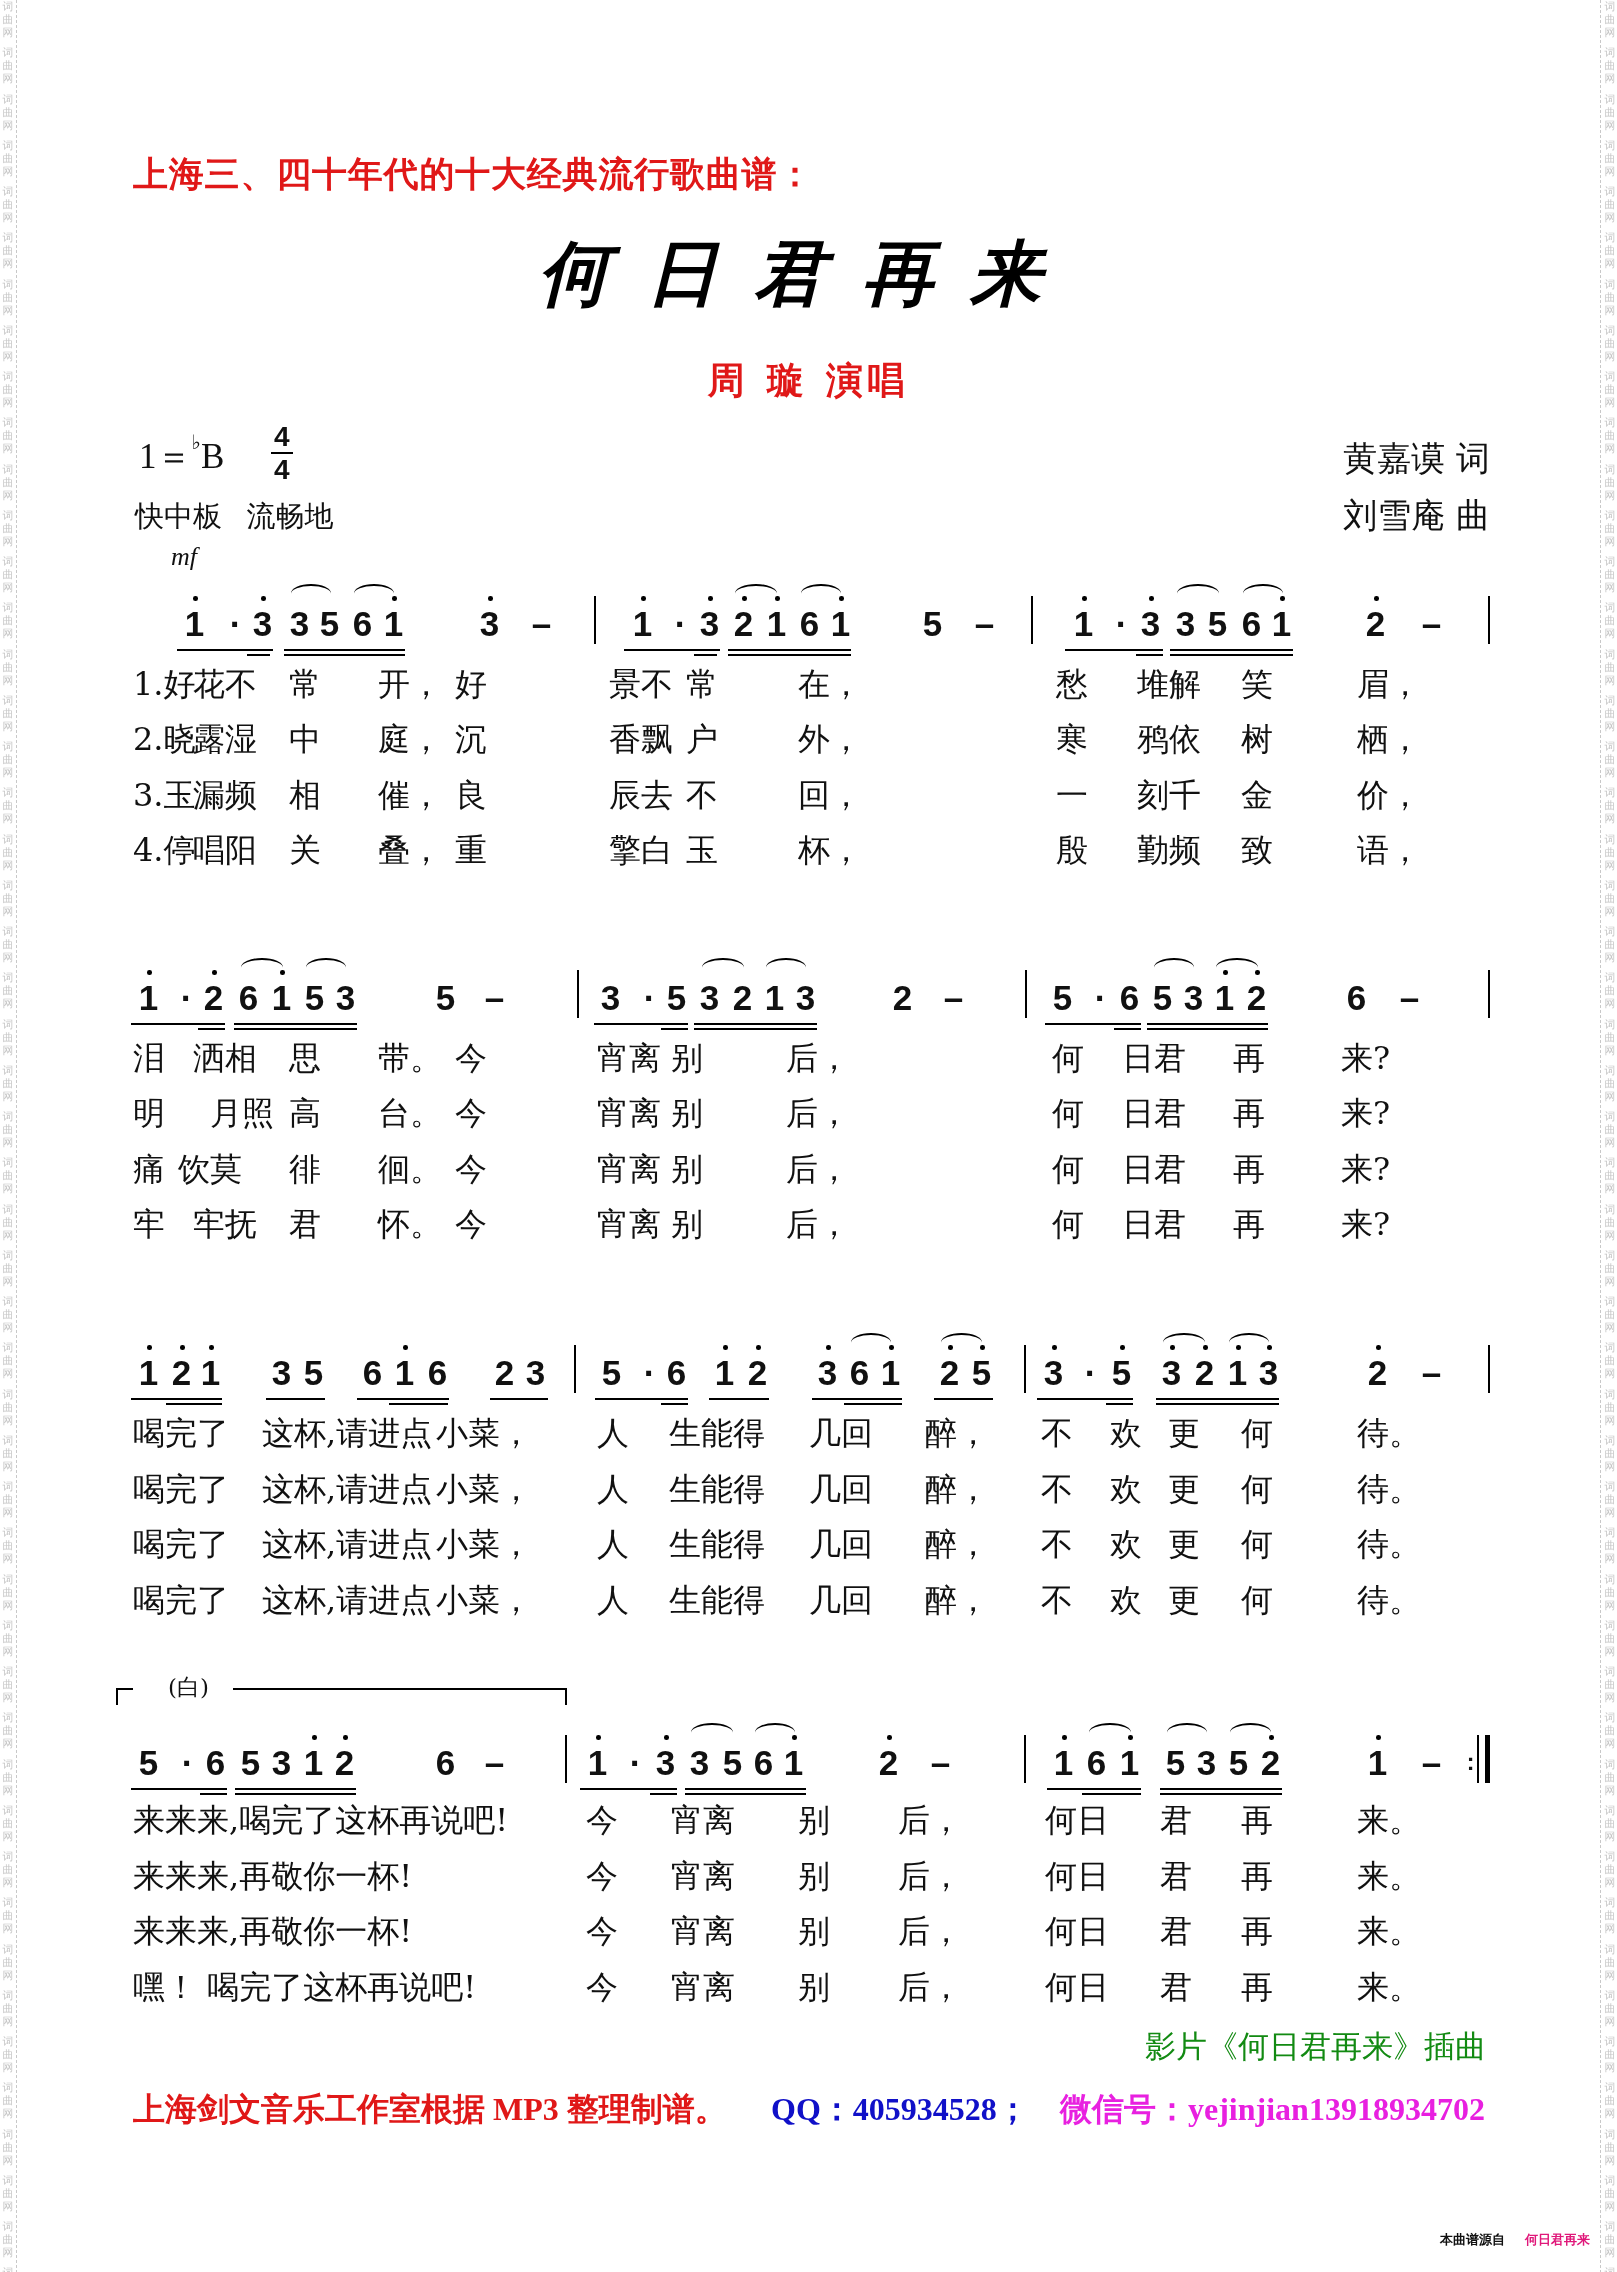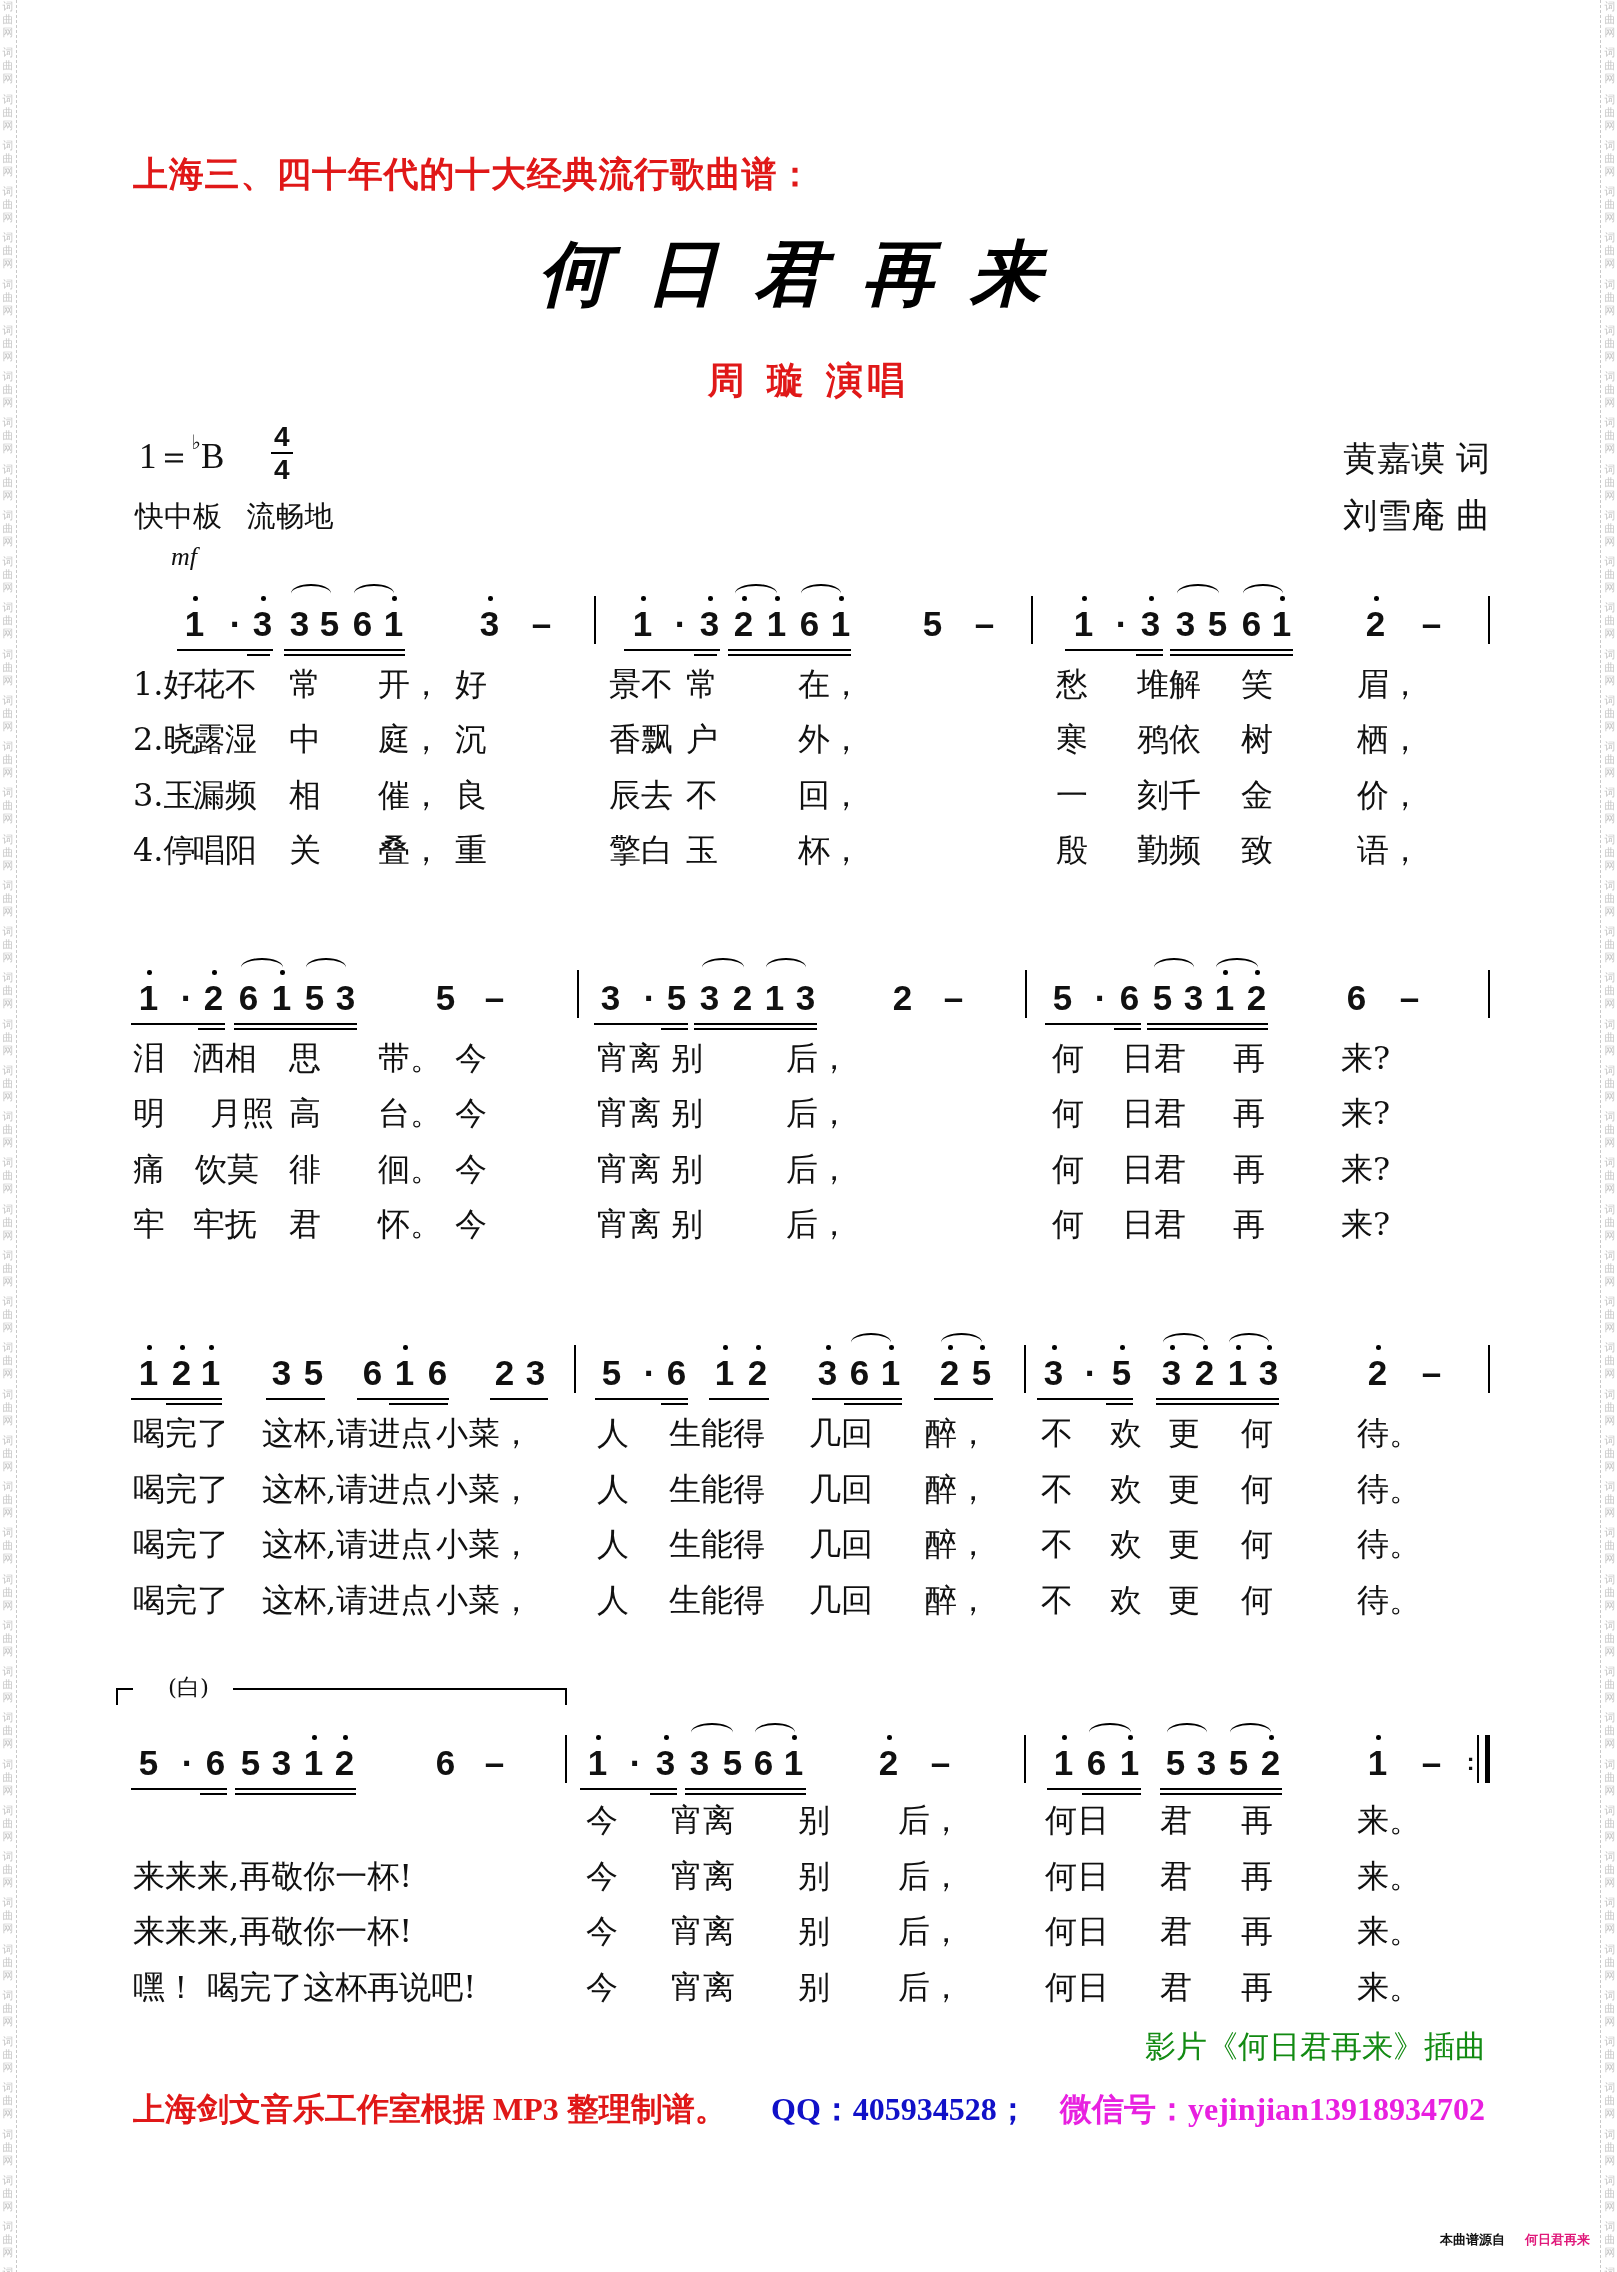--- a/index.html
+++ b/index.html
@@ -555,21 +555,21 @@
       <span style="left: 597px;">宵离</span>
       <span style="left: 671px;">别</span>
       <span style="left: 786px;">后，</span>
       <span style="left: 1052px;">何</span>
       <span style="left: 1122px;">日君</span>
       <span style="left: 1233px;">再</span>
       <span style="left: 1341px;">来?</span>
     </div>
     <div class="lyr" style="top: 1148px;">
       <span style="left: 133px;">痛</span>
-      <span style="left: 195px;">饮莫</span>
+      <span style="left: 178px;">饮莫</span>
       <span style="left: 289px;">徘</span>
       <span style="left: 378px;">徊。</span>
       <span style="left: 455px;">今</span>
       <span style="left: 597px;">宵离</span>
       <span style="left: 671px;">别</span>
       <span style="left: 786px;">后，</span>
       <span style="left: 1052px;">何</span>
       <span style="left: 1122px;">日君</span>
       <span style="left: 1233px;">再</span>
       <span style="left: 1341px;">来?</span>
@@ -755,20 +755,21 @@
       <div class="bl" style="left: 1024px;"></div>
       <div class="bl" style="left: 1477px; width: 1.5px;"></div>
       <span class="n" style="left: 1459px; font-size: 23px; top: 20px;">:</span>
       <div class="bl" style="left: 1485px; width: 5.4px;"></div>
     </div>
     <div style="position: absolute; left: 116px; top: 1688px; width: 447px; height: 15.4px; border-top: 2.3px solid rgb(0, 0, 0); border-left: 2.3px solid rgb(0, 0, 0); border-right: 2.3px solid rgb(0, 0, 0);">
       <div style="position: absolute; left: 15.4px; top: -15.4px; width: 100px; height: 31px; background: rgb(255, 255, 255);"></div>
       <span style="position: absolute; left: 50px; top: -18.5px; font-size: 23px; font-family: &quot;DejaVu Serif&quot;, serif; background: rgb(255, 255, 255);">(白)</span>
     </div>
     <div class="lyr" style="top: 1799px;">
+      <span style="left: 133px;">来来来,喝完了这杯再说吧!</span>
       <span style="left: 586px;">今</span>
       <span style="left: 671px;">宵离</span>
       <span style="left: 798px;">别</span>
       <span style="left: 898px;">后，</span>
       <span style="left: 1045px;">何日</span>
       <span style="left: 1160px;">君</span>
       <span style="left: 1241px;">再</span>
       <span style="left: 1357px;">来。</span>
     </div>
     <div class="lyr" style="top: 1855px;">

